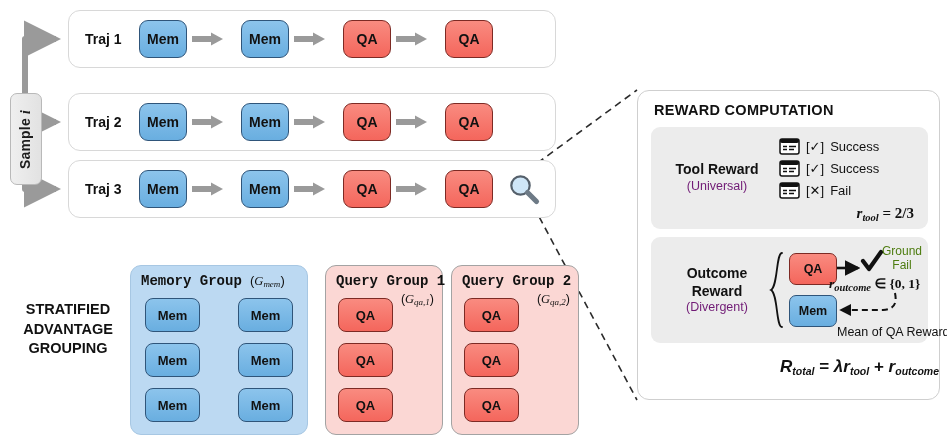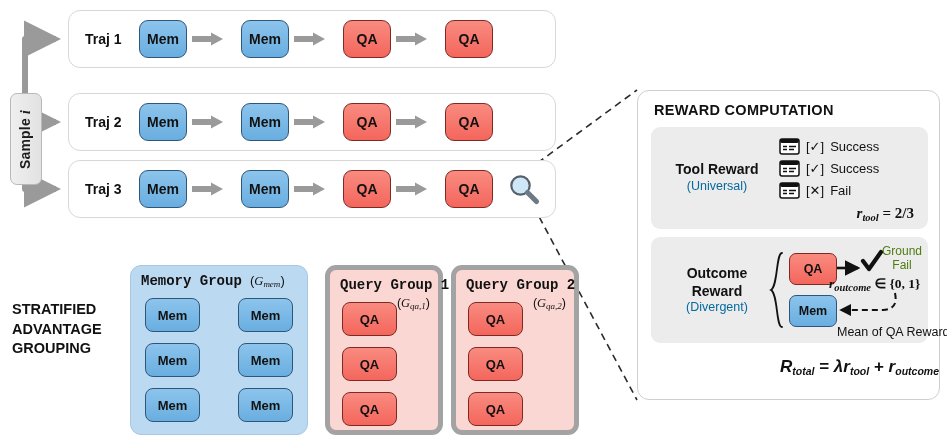--- a/index.html
+++ b/index.html
@@ -50,30 +50,30 @@
   .arrow-ico{position:absolute;top:50%;transform:translateY(-50%);width:34px;height:16px;}
   .a1{left:122px;} .a2{left:224px;} .a3{left:326px;}
 
   #magnifier{position:absolute;left:437px;top:50%;transform:translateY(-50%);width:36px;height:34px;}
 
   
   #branch-svg{position:absolute;left:0;top:0;width:947px;height:443px;pointer-events:none;}
 
   
   #sag-title{
-    position:absolute;left:12px;top:300px;width:112px;
+    position:absolute;left:12px;top:300px;width:112px;text-align:center;
     font-size:14.5px;font-weight:700;line-height:1.35;color:#111;
   }
 
   .group-box{position:absolute;border-radius:11px;box-sizing:border-box;}
   #memory-group{
     left:130px;top:265px;width:178px;height:170px;
     background:#bcd9f2;border:1px solid #a7c7e3;
   }
-  .qgroup{background:#fbd7d4;border:5px solid #a3a3a3;}
+  .qgroup{background:#fbd7d4;border:1px solid #a3a3a3;}
   #query-group-1{left:325px;top:265px;width:118px;height:170px;}
   #query-group-2{left:451px;top:265px;width:128px;height:170px;}
 
   .group-title{
     position:absolute;left:10px;top:7px;font-size:14px;font-weight:700;color:#111;
     white-space:nowrap;
     font-family:Liberation Mono, monospace;
   }
   .cal{font-family:"Liberation Serif",serif;font-style:italic;font-weight:400;font-size:12.5px;}
   .sub{font-size:9px;vertical-align:-2px;font-style:italic;}
@@ -103,21 +103,21 @@
     box-sizing:border-box;
   }
   #tool-card{top:36px;height:102px;}
   #outcome-card{top:146px;height:106px;}
 
   .reward-label{
     position:absolute;left:10px;top:50%;transform:translateY(-50%);
     width:112px;text-align:center;line-height:1.25;
   }
   .reward-label .main{font-size:14px;font-weight:700;display:block;color:#111;}
-  .reward-label .paren{font-size:12.5px;font-weight:400;display:block;color:#0369a1;}
+  .reward-label .paren{font-size:12.5px;font-weight:400;display:block;color:#701a75;}
 
   .tool-rows{position:absolute;left:128px;top:8px;}
   .tool-row{display:flex;align-items:center;gap:6px;height:22px;}
   .tool-row .txt{font-size:13px;color:#111;white-space:nowrap;}
   .win-ico{width:21px;height:17px;flex:0 0 auto;}
 
   #r-tool-eq{
     position:absolute;right:14px;bottom:6px;
     font-family:"Liberation Serif",serif;font-size:15px;font-weight:700;color:#111;
     white-space:nowrap;

